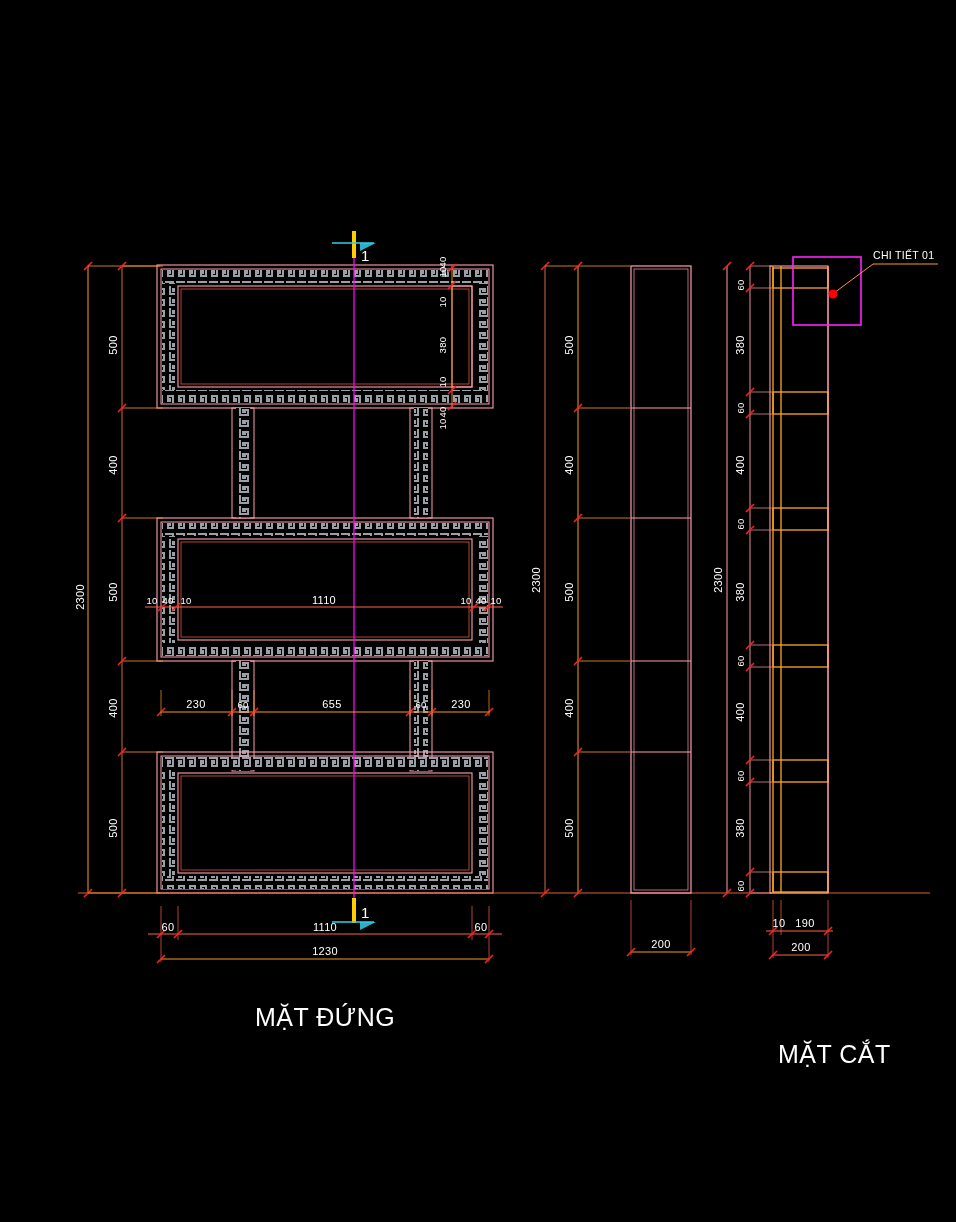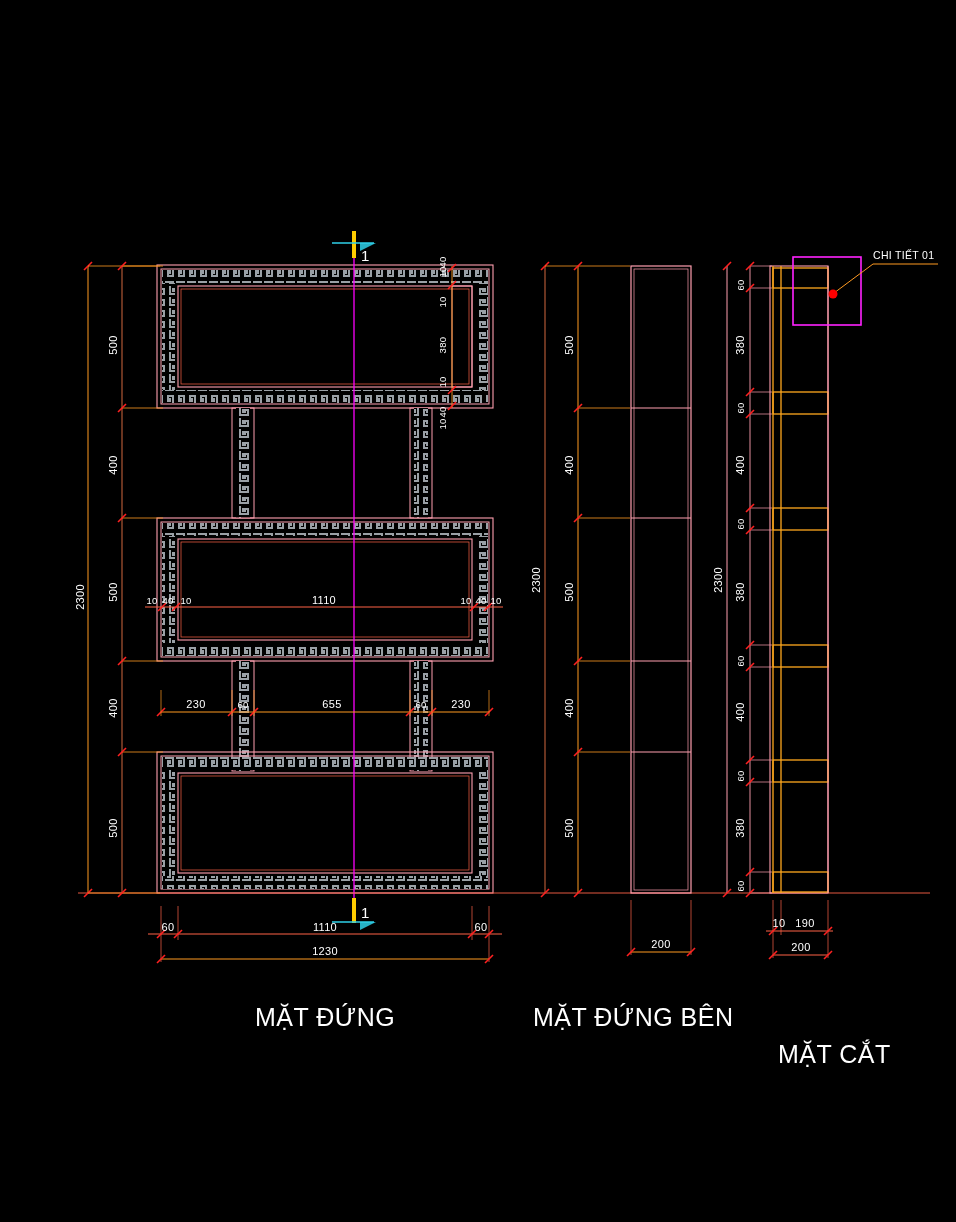--- a/index.html
+++ b/index.html
@@ -399,16 +399,15 @@
       <rect x="793" y="257" width="68" height="68" fill="none" stroke="#ff22ff" stroke-width="1.6"></rect>
       <line x1="834" y1="293" x2="873" y2="264" stroke="#ff9a21" stroke-width="1"></line>
       <line x1="873" y1="264" x2="938" y2="264" stroke="#ff9a21" stroke-width="1"></line>
       <circle cx="833" cy="294" r="4.5" fill="#ff0000"></circle>
       <text class="dimtxt detail" x="873" y="259">CHI TIẾT 01</text>
     </g>
 
   </svg>
 
   <div class="vtitle" style="left:255px; top:1003px;">MẶT ĐỨNG</div>
-  <div class="vtitle" style="left:533px; top:1003px;">MẶT ĐỨNG BÊN</div>
   <div class="vtitle" style="left:778px; top:1003px;margin-top:37px;">MẶT CẮT</div>
 
 </div>
 
 </body></html>

